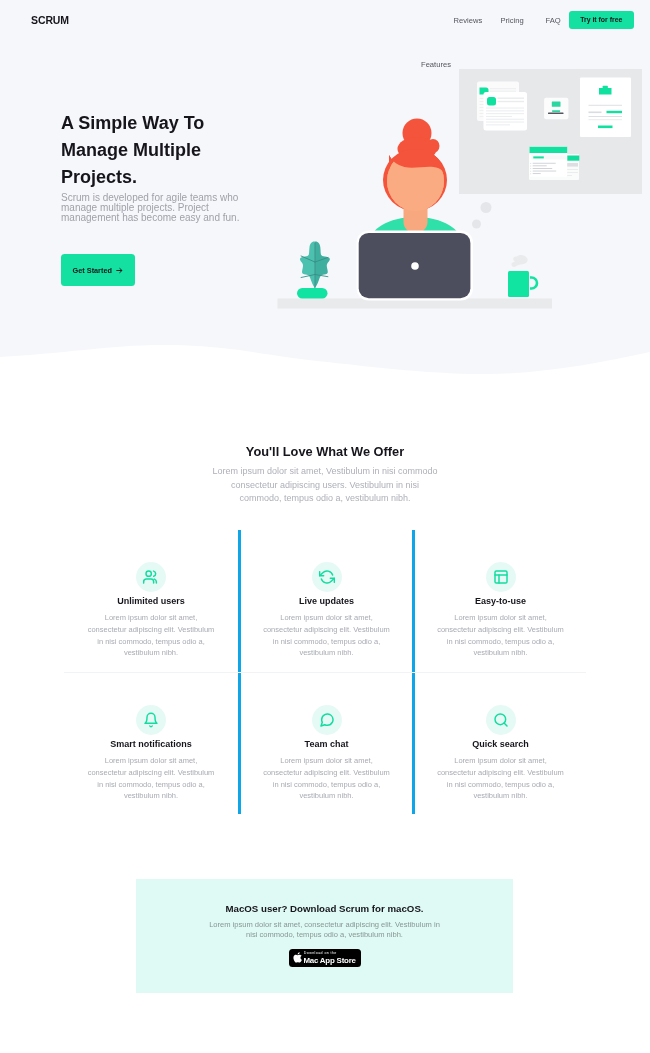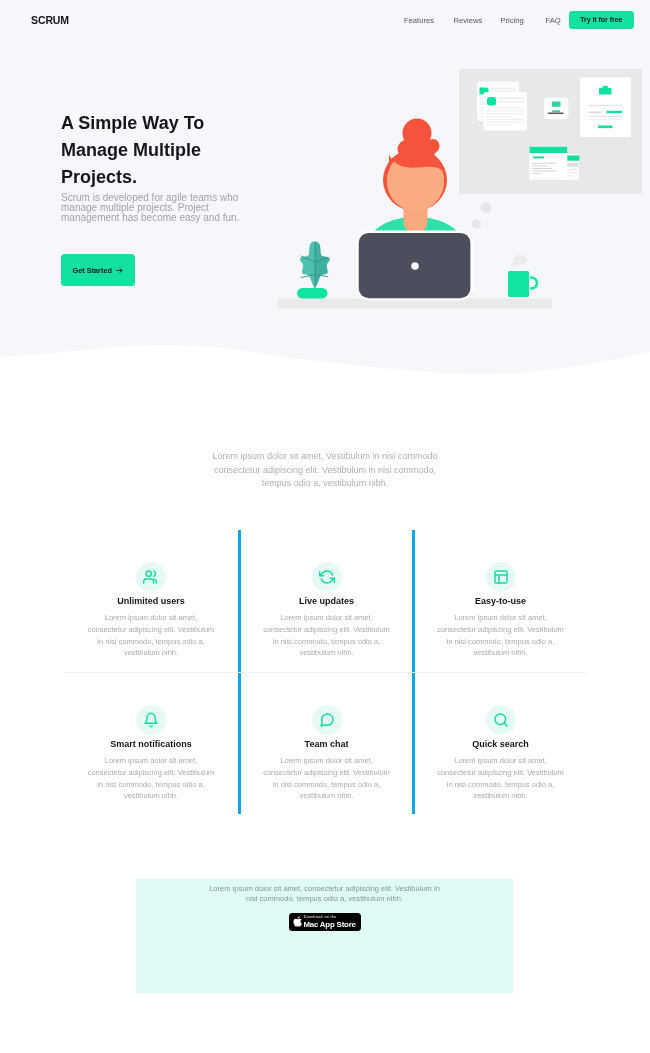--- a/index.html
+++ b/index.html
@@ -8,21 +8,21 @@
 
   
   .hero { position:absolute; left:0; top:0; width:650px; height:380px; overflow:hidden; }
   .hero-bg { position:absolute; left:0; top:0; width:650px; height:380px; }
   .illus { position:absolute; left:0; top:0; }
 
   
   .nav { position:absolute; left:0; top:0; width:650px; height:40px; }
   .logo { position:absolute; left:31px; top:14px; font-size:10.5px; font-weight:bold; letter-spacing:-0.1px; color:#16151c; line-height:12px; }
   .nav-link { position:absolute; top:16px; font-size:7.6px; color:#54545f; text-decoration:none; line-height:9px; white-space:nowrap; }
-  .nl1 { left:404px; } .nl2 { left:453.5px; } .nl3 { left:500.5px; } .nl4 { left:545.5px; }
+  .nl1 { left:421px;margin-top:44px; } .nl2 { left:453.5px; } .nl3 { left:500.5px; } .nl4 { left:545.5px; }
   .nav-cta { position:absolute; left:569px; top:10.5px; width:64.5px; height:18px; background:#14e0a1; color:#12161c;
              font-size:6.9px; font-weight:bold; border-radius:3px; border:none; cursor:pointer; padding:0;
              display:flex; align-items:center; justify-content:center; font-family:"Liberation Sans", sans-serif; }
 
   
   .hero-title { position:absolute; left:61px; top:110px; width:150px; font-size:18px; line-height:27px;
                 font-weight:bold; color:#16151c; }
   .hero-sub { position:absolute; left:61px; top:193px; width:198px; font-size:10px; line-height:10px; color:#a0a1a9; }
   .hero-btn { position:absolute; left:61px; top:254px; width:74px; height:32px; background:#14e0a1; color:#12161c; border:none;
               border-radius:3.5px; font-size:7.3px; font-weight:bold; padding:0; cursor:pointer;
@@ -213,21 +213,22 @@
 <p class="hero-sub">Scrum is developed for agile teams who manage multiple projects. Project management has become easy and fun.</p>
 <button class="hero-btn">
   <span>Get Started</span>
   <svg width="7" height="7" viewBox="0 0 24 24" fill="none" stroke="#12161c" stroke-width="3.2" stroke-linecap="round" stroke-linejoin="round">
     <line x1="2.5" y1="12" x2="20" y2="12"></line>
       <polyline points="13 5 20.5 12 13 19"></polyline>
   </svg>
 </button>
 
 <div class="features">
-  <p class="sec-sub">Lorem ipsum dolor sit amet, Vestibulum in nisi commodo consectetur adipiscing elit. Vestibulum in nisi commodo, tempus odio a, vestibulum nibh.</p>
+  <h2 class="sec-title">You'll Love What We Offer</h2>
+  <p class="sec-sub">Lorem ipsum dolor sit amet, Vestibulum in nisi commodo consectetur adipiscing users. Vestibulum in nisi commodo, tempus odio a, vestibulum nibh.</p>
 </div>
 
 <div class="grid">
   <div class="grid-row">
     <div class="cell">
       <div class="cell-icon">
         <svg width="16" height="16" viewBox="0 0 24 24" fill="none" stroke="#12dc9f" stroke-width="2.2" stroke-linecap="round" stroke-linejoin="round">
           <path d="M16 21v-2a4 4 0 0 0-4-4H5a4 4 0 0 0-4 4v2"></path>
             <circle cx="8.5" cy="7" r="4"></circle>
           <path d="M20 21v-2a4 4 0 0 0-3-3.87"></path>
@@ -287,20 +288,21 @@
             <line x1="21" y1="21" x2="16.65" y2="16.65"></line>
         </svg>
       </div>
       <div class="cell-title">Quick search</div>
       <div class="cell-text">Lorem ipsum dolor sit amet, consectetur adipiscing elit. Vestibulum in nisi commodo, tempus odio a, vestibulum nibh.</div>
     </div>
   </div>
 </div>
 
 <div class="macos">
+  <div class="macos-title">MacOS user? Download Scrum for macOS.</div>
   <div class="macos-text">Lorem ipsum dolor sit amet, consectetur adipiscing elit. Vestibulum in nisi commodo, tempus odio a, vestibulum nibh.</div>
   <button class="appstore">
     <svg class="as-apple" width="9" height="11" viewBox="0 0 20 24">
       <path d="M16.6 12.7c0-3 2.4-4.4 2.5-4.5-1.4-2-3.5-2.3-4.2-2.3-1.8-.2-3.5 1-4.4 1-.9 0-2.3-1-3.8-1-2 0-3.8 1.1-4.8 2.9-2 3.5-.5 8.7 1.5 11.6 1 1.4 2.1 3 3.6 2.9 1.5-.1 2-.9 3.8-.9s2.3.9 3.8.9c1.6 0 2.6-1.4 3.5-2.8 1.1-1.6 1.6-3.2 1.6-3.3-.1 0-3.1-1.2-3.1-4.5zM13.7 3.9c.8-1 1.3-2.4 1.2-3.8-1.2.1-2.7.8-3.5 1.8-.7.9-1.4 2.3-1.2 3.6 1.3.1 2.7-.7 3.5-1.6z" fill="#ffffff"></path>
     </svg>
     <span class="as-small">Download on the</span>
     <span class="as-big">Mac App Store</span>
   </button>
 </div>
 

